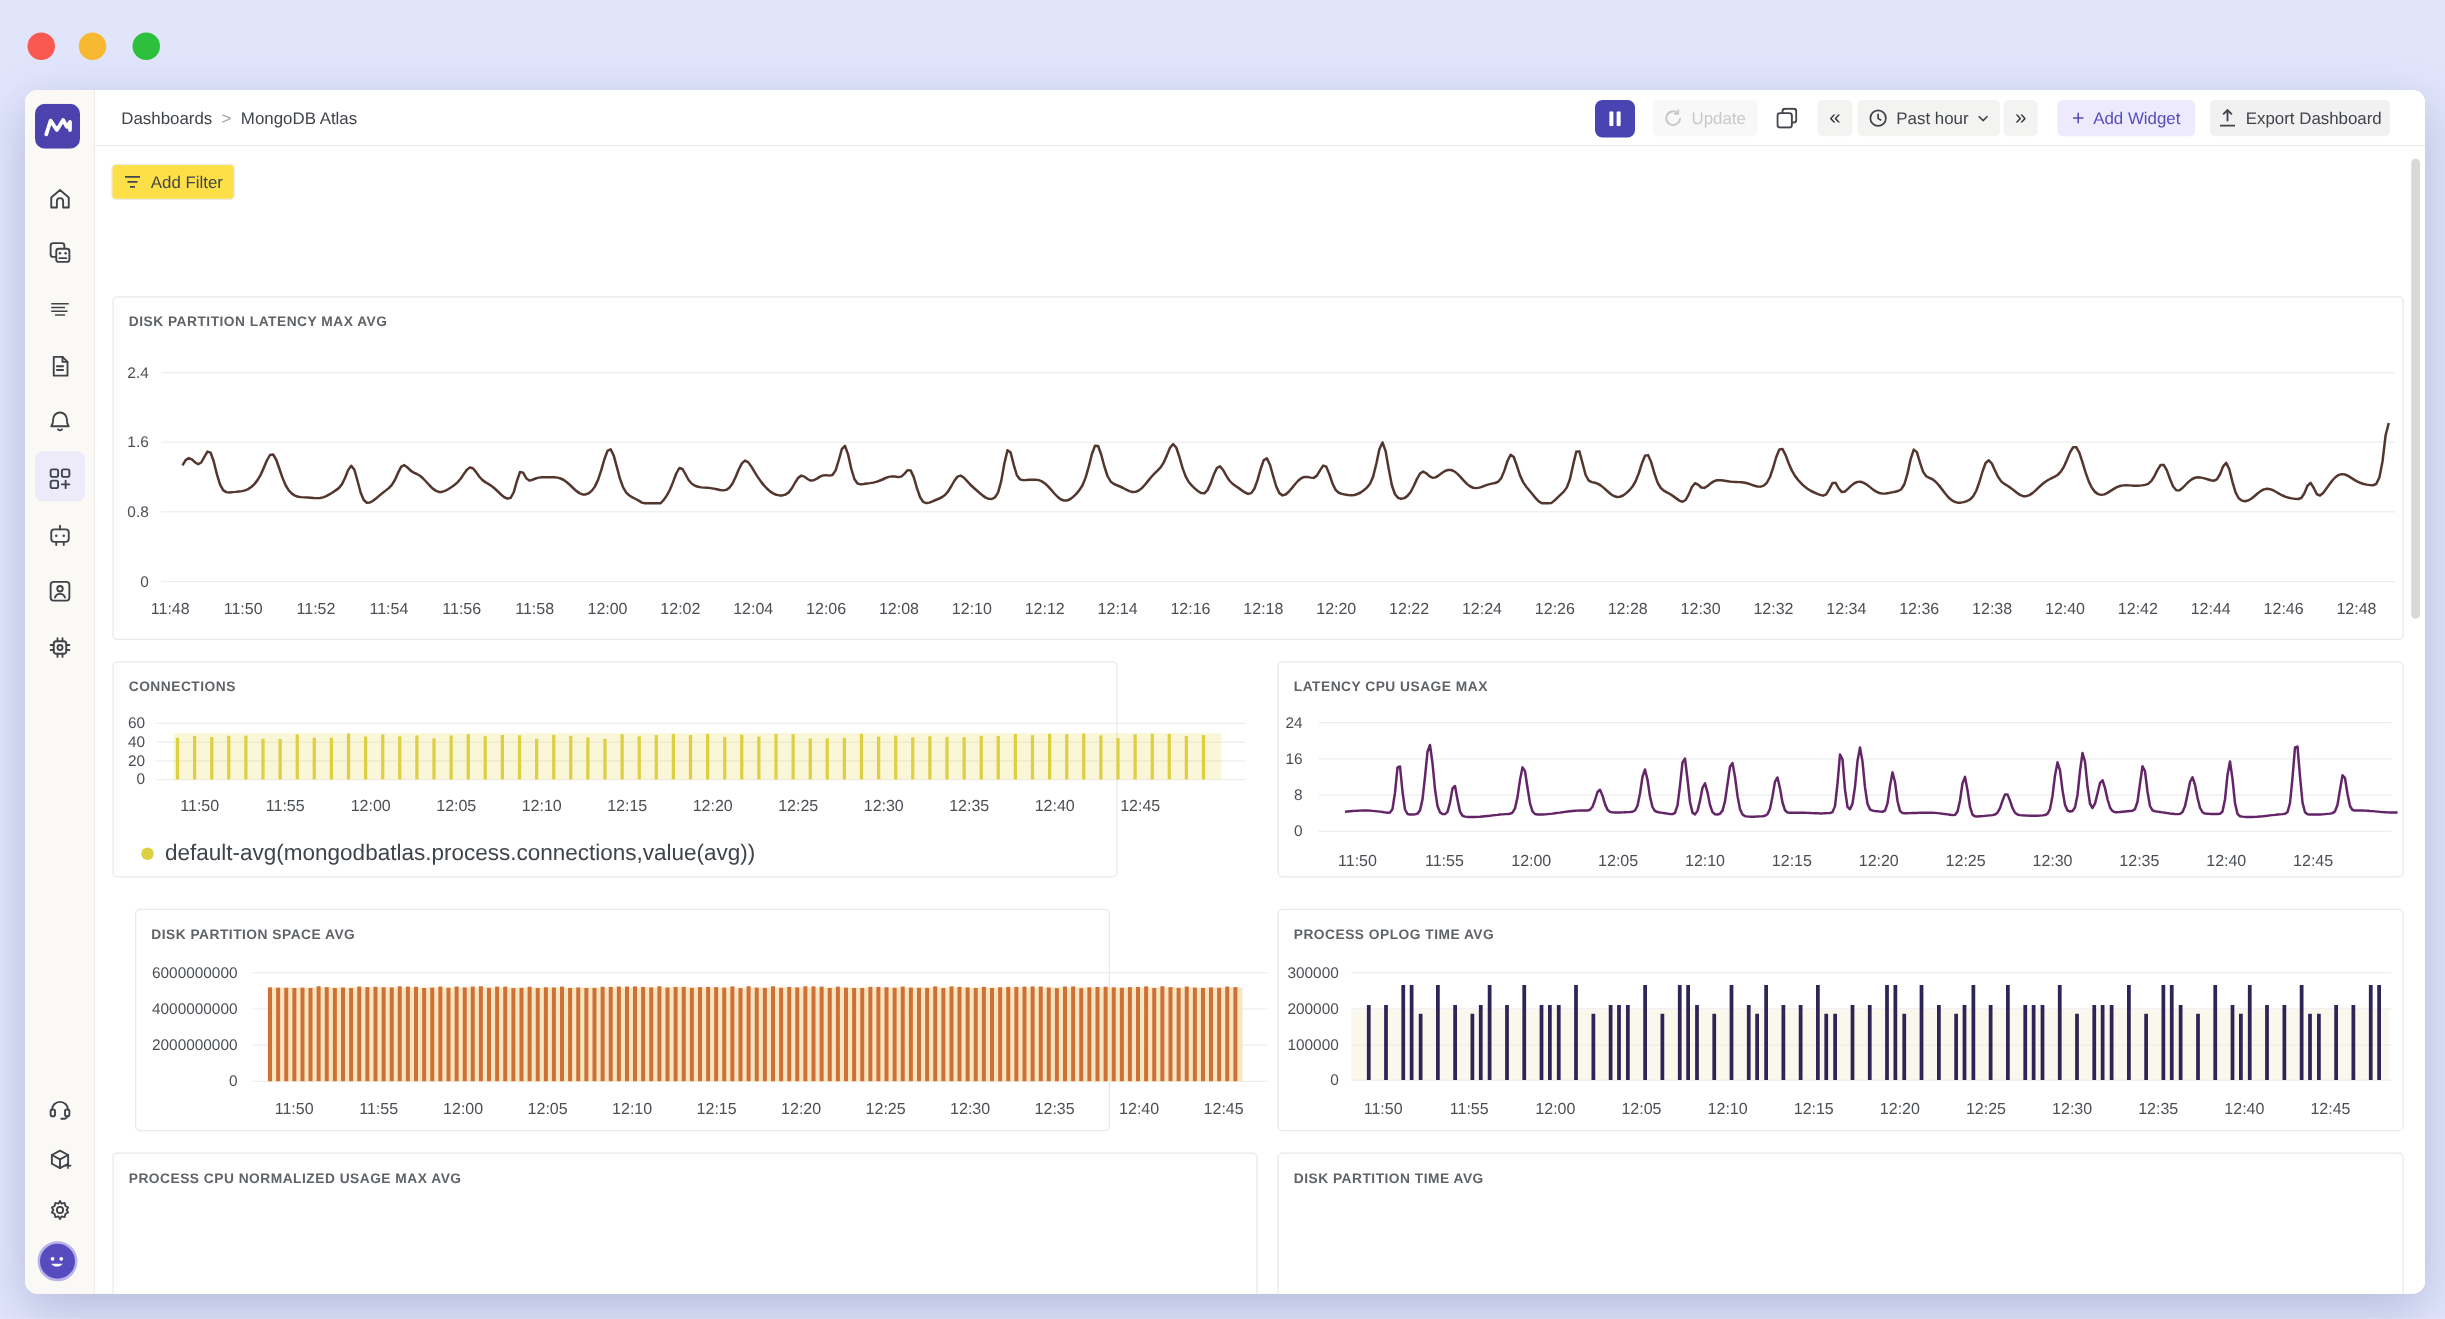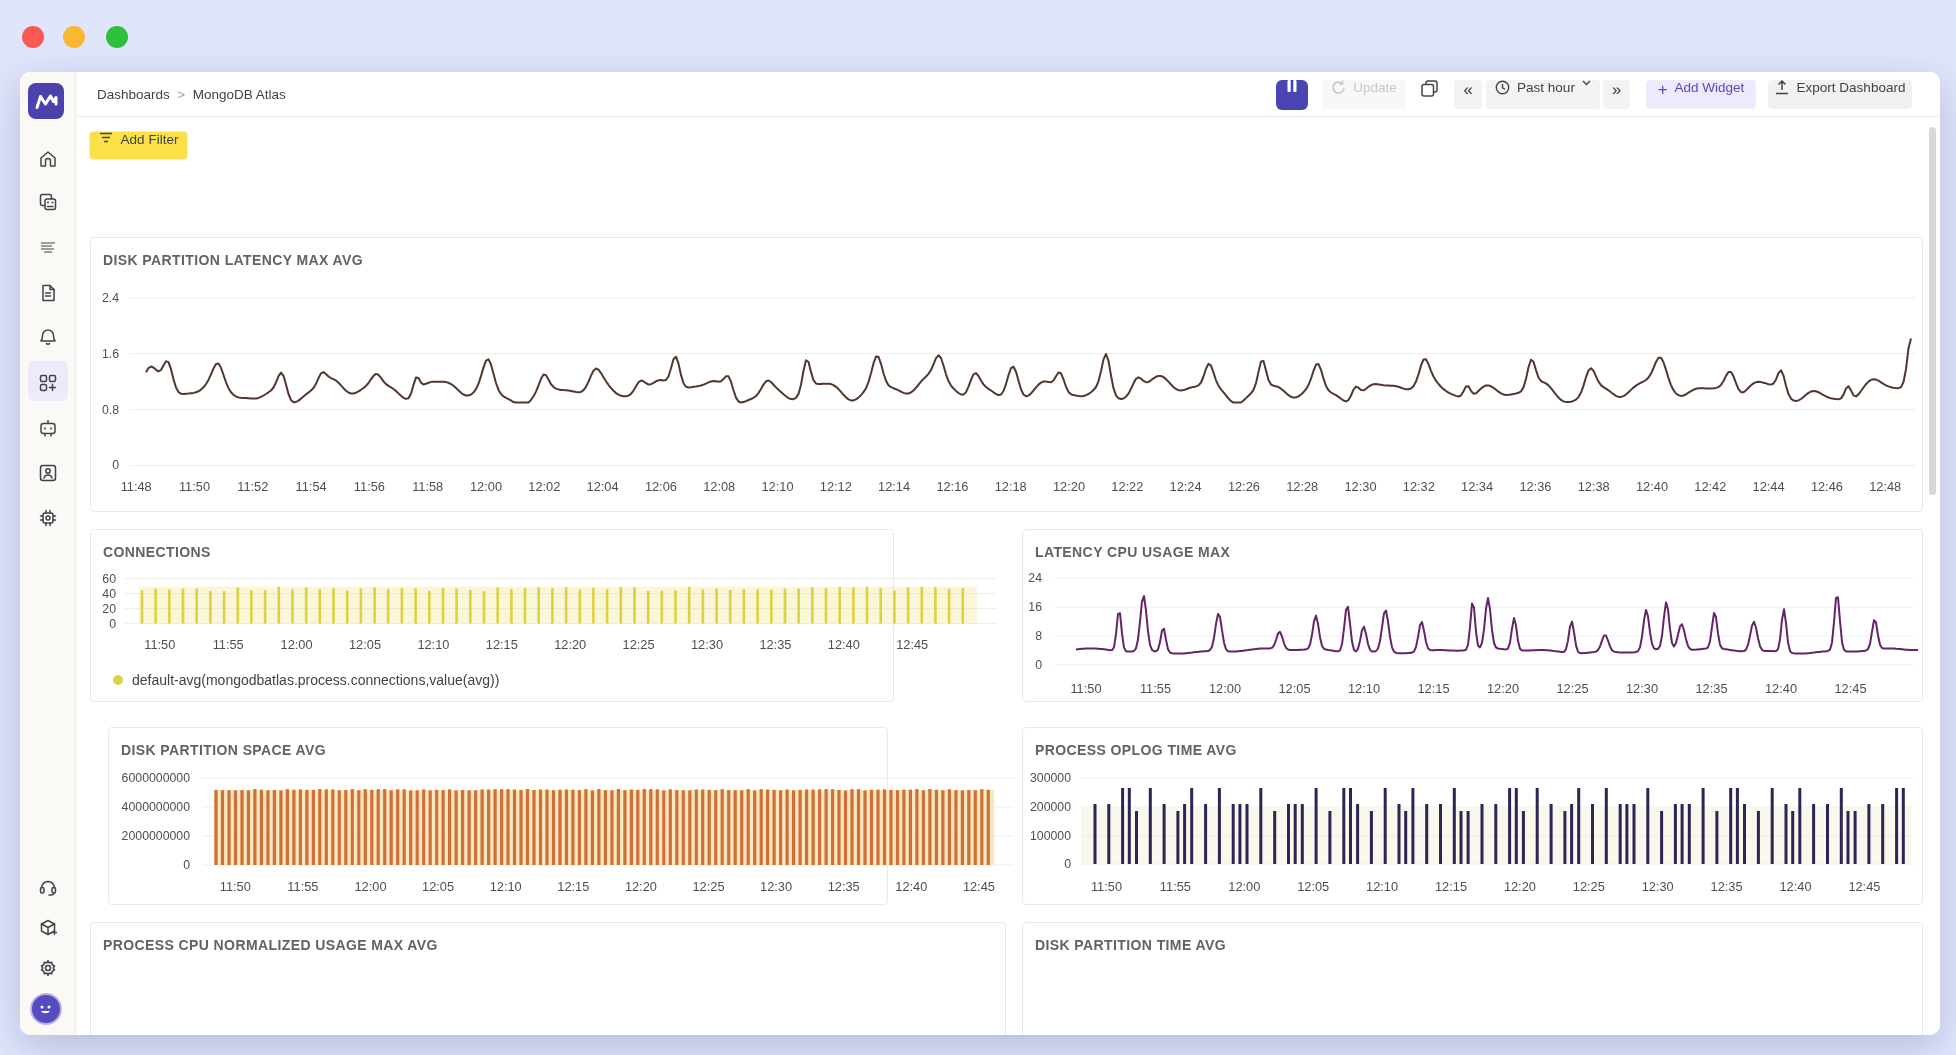--- a/index.html
+++ b/index.html
@@ -1,24 +1,24 @@
 <!DOCTYPE html>
 <html><head><meta charset="utf-8"><style>
 * { margin:0; padding:0; box-sizing:border-box; }
 html,body { width:1956px; height:1055px; background:#e1e5fc; font-family:"Liberation Sans",sans-serif; overflow:hidden; position:relative; }
 .tl { position:absolute; width:22px; height:22px; border-radius:50%; top:26px; }
 #win { position:absolute; left:20px; top:72px; width:1920px; height:963px; background:#fff; border-radius:10px; box-shadow:0 12px 40px rgba(70,80,130,.28); overflow:hidden;padding-left:40px; }
 #side { position:absolute; left:0; top:0; width:56px; height:963px; background:#fbf9f5; border-right:1px solid #efece7; }
 #head { position:absolute; left:56px; top:0; right:0; height:45px; background:#fff; border-bottom:1px solid #ececec; }
 #content { position:absolute; left:56px; top:45px; right:0; bottom:0; background:#fff; }
 .crumb { position:absolute; top:15px; font-size:13.5px; color:#3f434a; }
-.btn { position:absolute; top:8px; height:29px; border-radius:4px; font-size:13.5px; display:flex; justify-content:center; color:#3f434a; }
+.btn { position:absolute; top:8px; height:29px; border-radius:4px; font-size:13.5px; display:flex; align-items:center; justify-content:center; color:#3f434a; }
 .seg { background:#f3f3f2; }
 .card { position:absolute; background:#fff; border:1px solid #e9e9e9; border-radius:4px; }
-.ctitle { position:absolute; left:12px; top:14px; font-size:14px; font-weight:bold; letter-spacing:.4px; color:#5f6368; }
+.ctitle { position:absolute; left:12px; top:14px; font-size:11px; font-weight:bold; letter-spacing:.4px; color:#5f6368; }
 .xl { font-size:12.8px; fill:#4b4f55; } .yl { font-size:12.3px; fill:#4b4f55; }
 .grid line { stroke:#ededed; stroke-width:1; }
 svg { position:absolute; left:0; top:0; }
 .icon { position:absolute; left:18px; }
 </style></head><body>
 <div class="tl" style="left:22px;background:#f95950;"></div>
 <div class="tl" style="left:63px;background:#f9b831;"></div>
 <div class="tl" style="left:106px;background:#2cc03d;"></div>
 <div id="win">
   <div id="side">
@@ -263,21 +263,21 @@
             <rect x="802.1" y="60.5" width="2.6" height="33.1"></rect>
             <rect x="815.8" y="57.4" width="2.6" height="36.2"></rect>
             <rect x="829.5" y="57" width="2.6" height="36.6"></rect>
             <rect x="843.1" y="57.2" width="2.6" height="36.4"></rect>
             <rect x="856.8" y="58.7" width="2.6" height="34.9"></rect>
             <rect x="870.5" y="58.1" width="2.6" height="35.5"></rect>
           </g>
       </svg>
       <div style="position:absolute;left:22px;top:142px;display:flex;align-items:center;">
         <div style="width:10px;height:10px;border-radius:50%;background:#ddd043;margin-right:9px;"></div>
-        <span style="font-size:14px;color:#3f434a;">default-avg(mongodbatlas.process.connections,value(avg))</span>
+        <span style="font-size:18px;color:#3f434a;">default-avg(mongodbatlas.process.connections,value(avg))</span>
       </div>
     </div>
     <div class="card" style="left:946px;top:412px;width:901px;height:173px;">
       <div class="ctitle">LATENCY CPU USAGE MAX</div>
       <svg width="901" height="173">
         <g class="grid">
             <line x1="32" y1="48" x2="890" y2="48"></line>
             <line x1="32" y1="77" x2="890" y2="77"></line>
             <line x1="32" y1="106" x2="890" y2="106"></line>
             <line x1="32" y1="135" x2="890" y2="135" stroke="#d9d9d9"></line>

